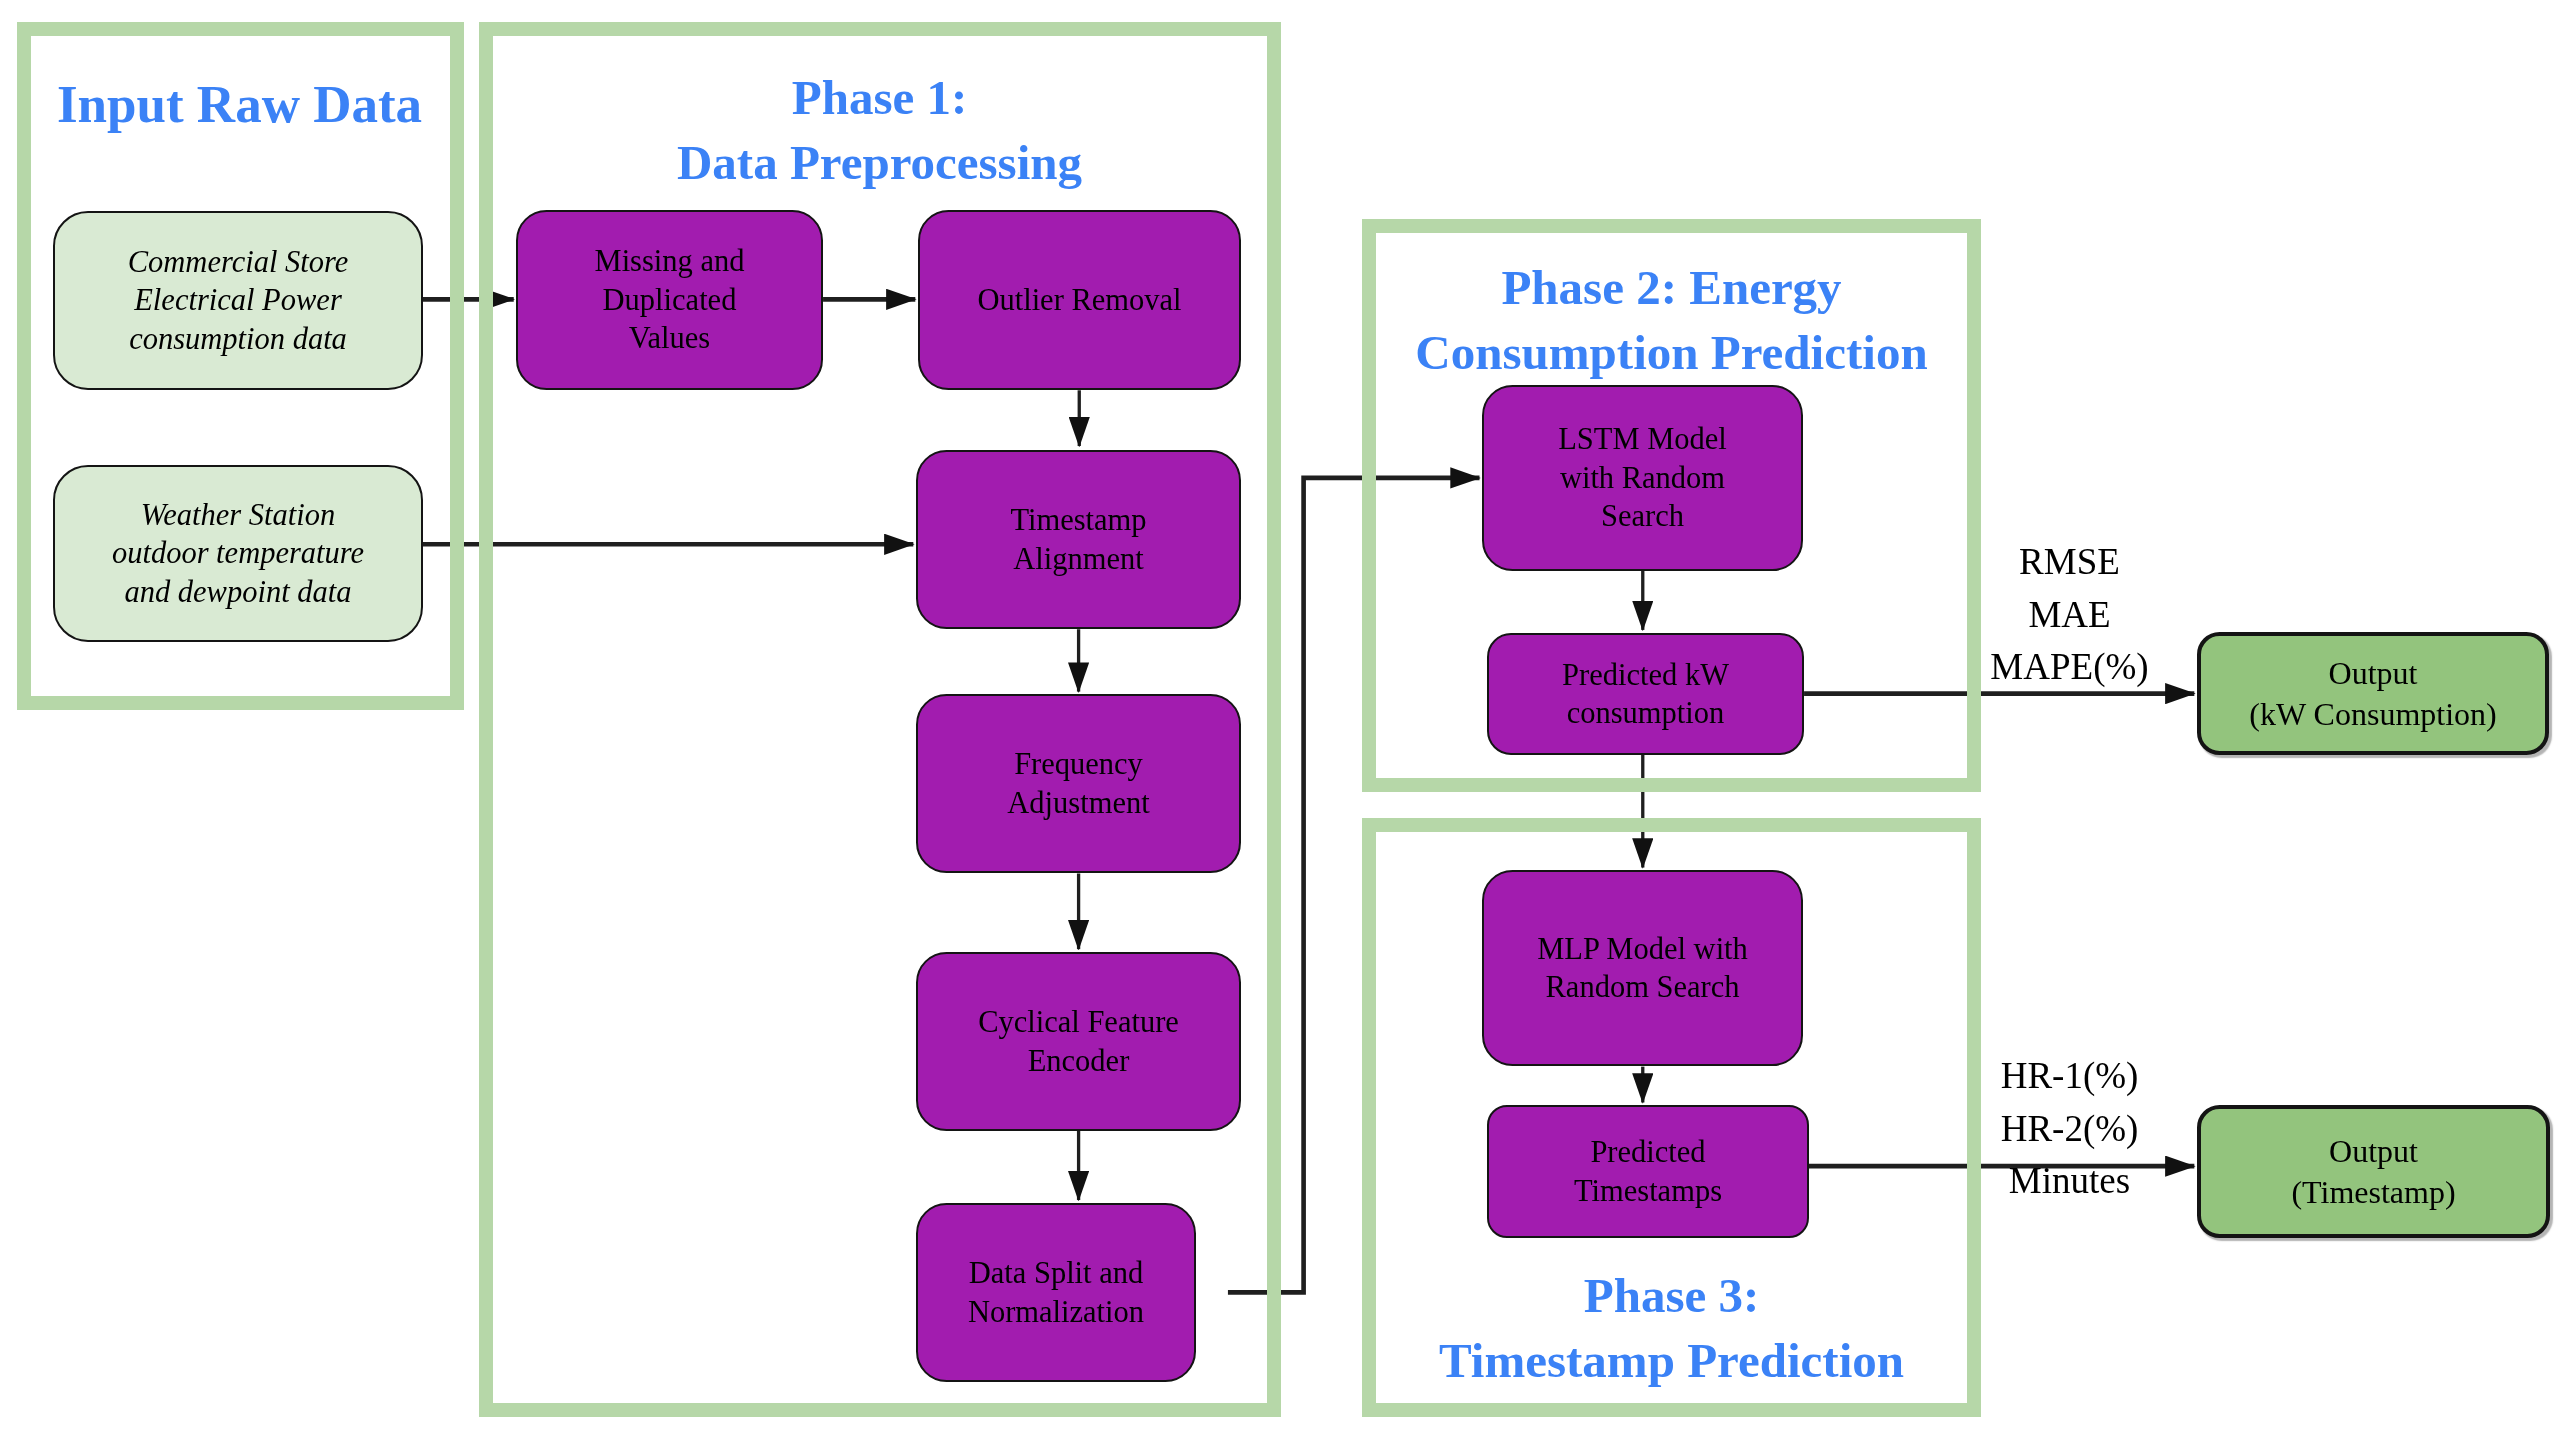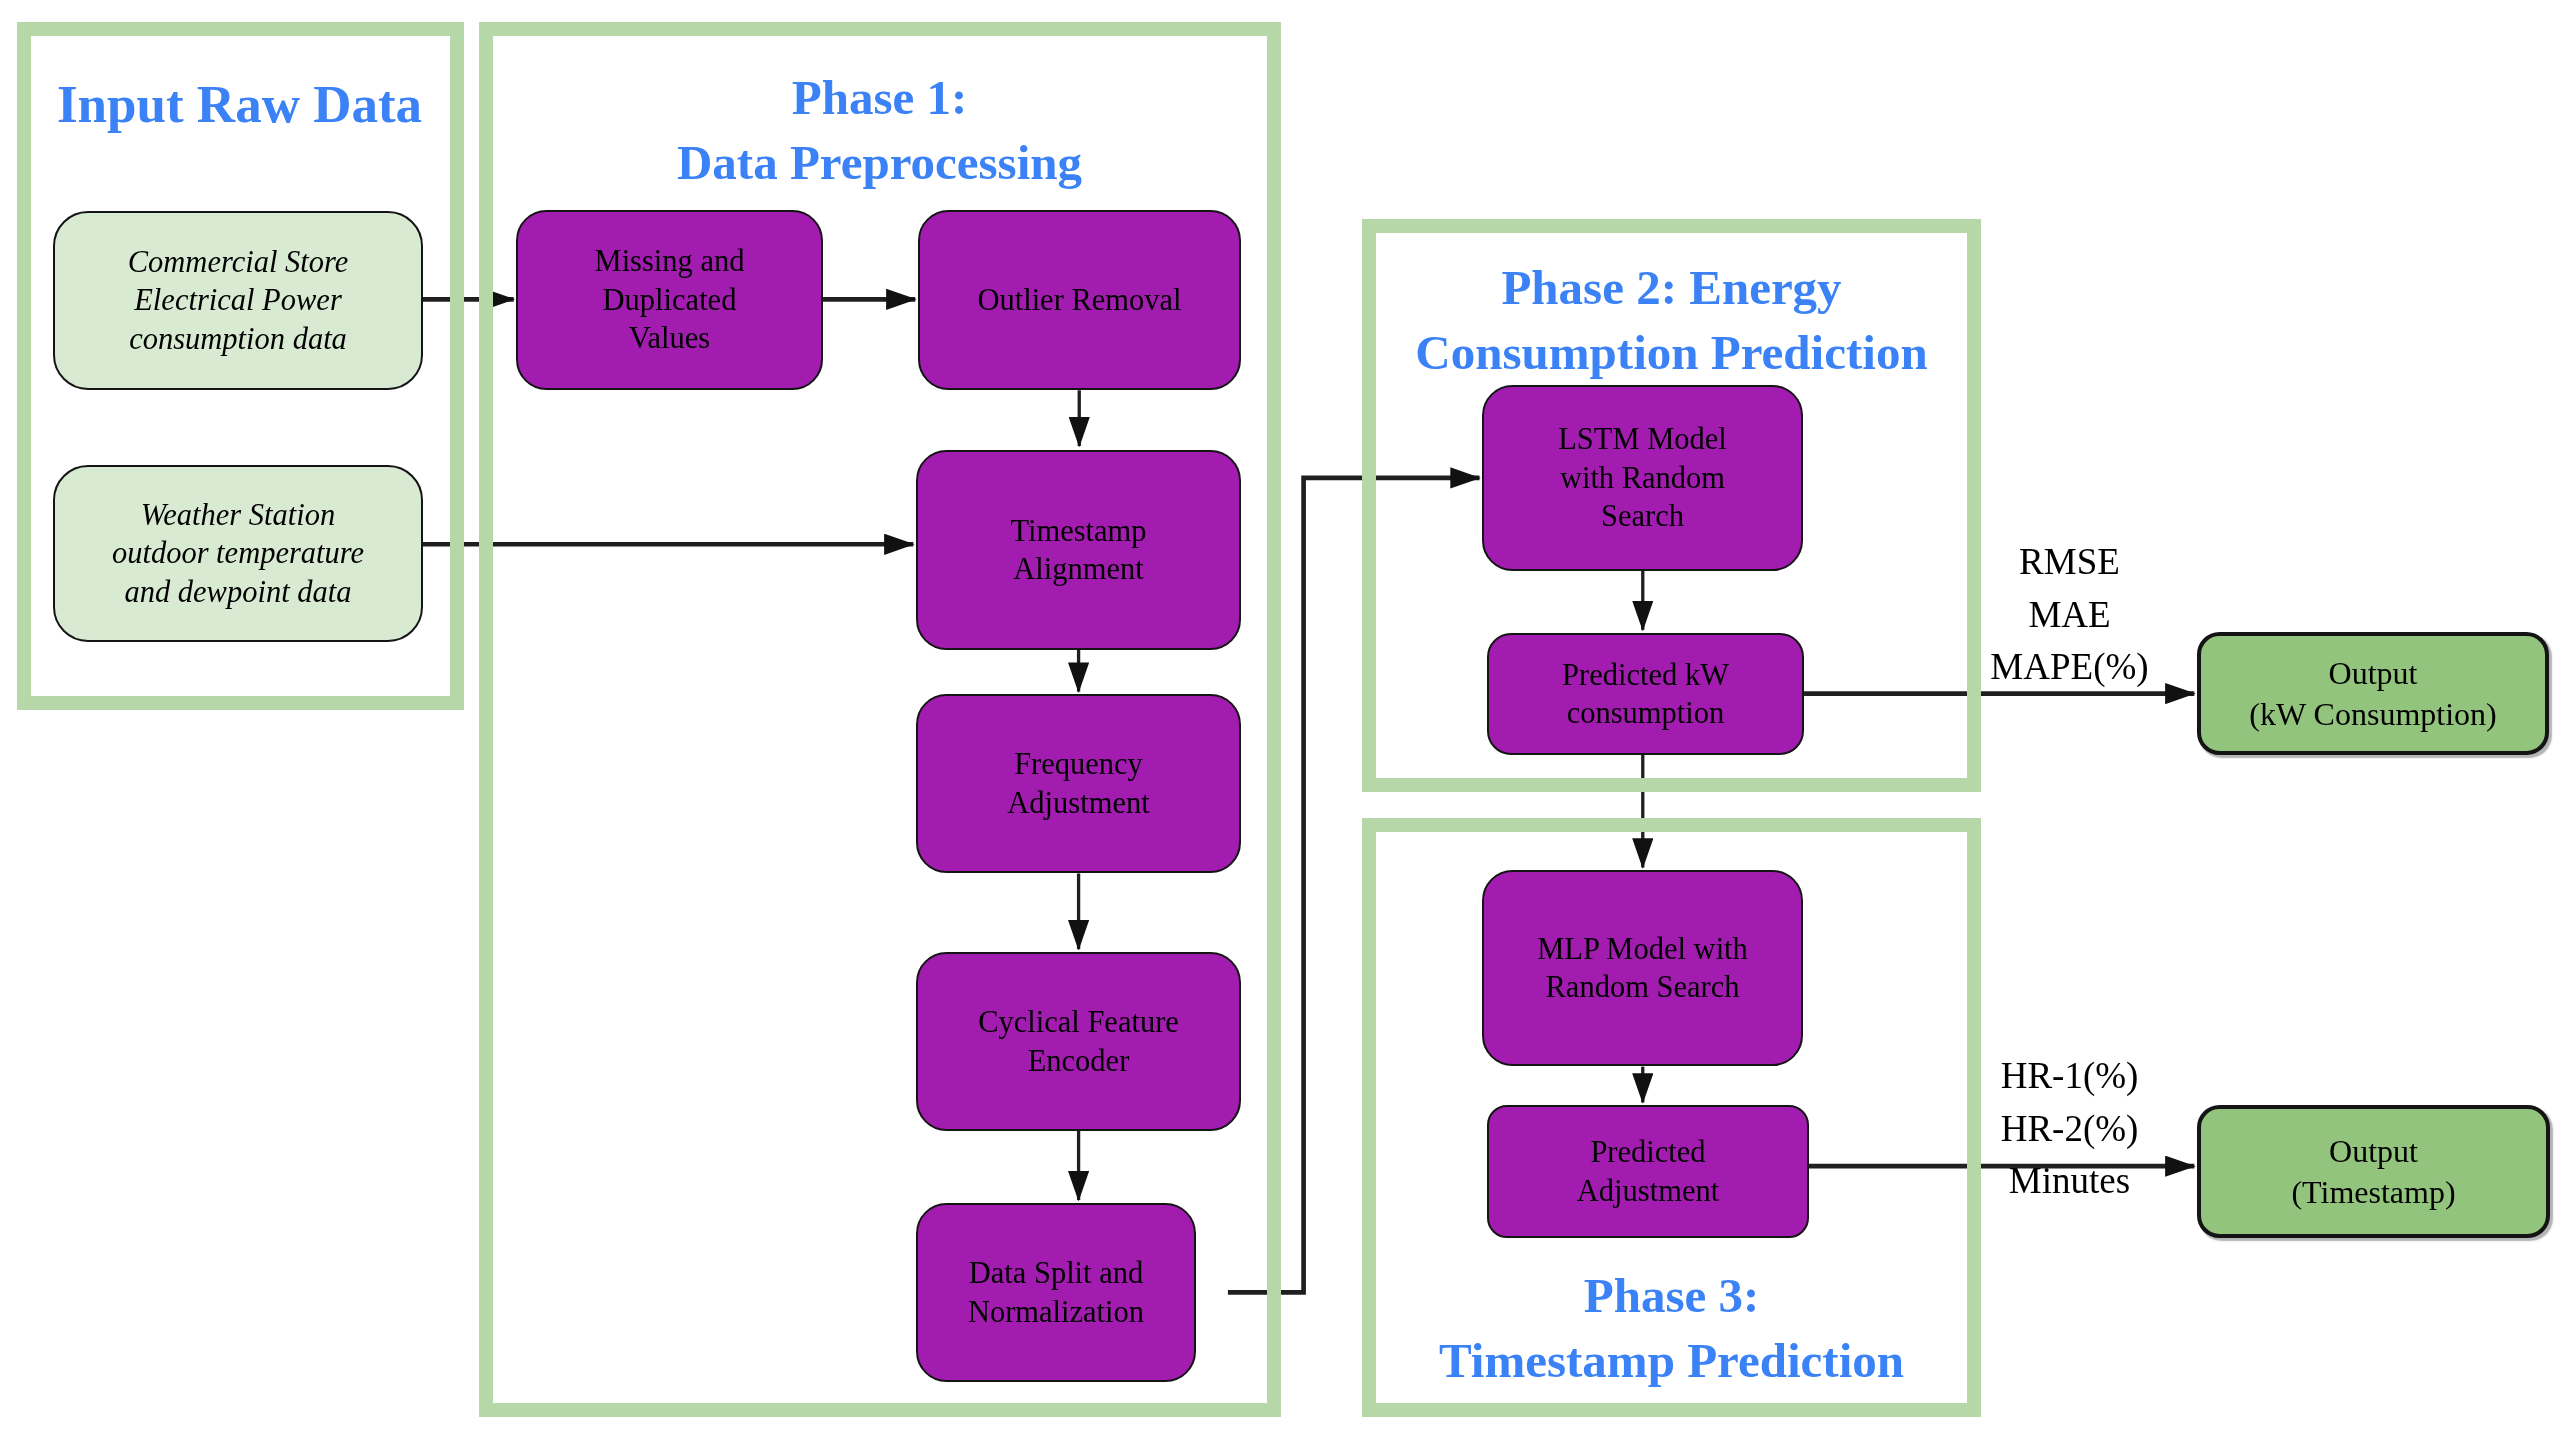--- a/index.html
+++ b/index.html
@@ -28,21 +28,21 @@
   
   #panel-input  { left:16.6px;   top:22px;   width:447px;  height:688px; }
   #title-input  { left:31px;   top:74px;  width:417px;  font-size:53px; }
   #box-commercial { left:53px; top:211px;  width:370px;  height:179px; }
   #box-weather    { left:53px; top:465px;  width:370px;  height:177px; }
 
   #panel-phase1 { left:479px;  top:22px;   width:802px; height:1395px; }
   #title-phase1 { left:504px;  top:66px;  width:751px; font-size:49px; line-height:1.32; }
   #box-missing   { left:516px;  top:210px;  width:307px; height:180px; }
   #box-outlier   { left:918px; top:210px;  width:323px; height:180px; }
-  #box-timestamp { left:916px; top:450px;  width:325px; height:200px; }
+  #box-timestamp { left:916px; top:450px;  width:325px; height:179px; }
   #box-frequency { left:916px; top:694px; width:325px; height:179px; }
   #box-cyclical  { left:916px; top:952px; width:325px; height:179px; }
   #box-datasplit { left:916px; top:1203px; width:280px; height:179px; }
 
   #panel-phase2 { left:1362px; top:219px;  width:619px;  height:573px; }
   #title-phase2 { left:1378px; top:256px;  width:587px;  font-size:49px; line-height:1.32; }
   #box-lstm     { left:1482px; top:385px;  width:321px;  height:186px; }
   #box-predkw   { left:1487px; top:633px;  width:317px;  height:122px; border-radius:24px; }
 
   #panel-phase3 { left:1362px; top:818px; width:619px;  height:599px; }
@@ -112,21 +112,21 @@
   <div class="box" id="box-lstm">LSTM Model
 with Random
 Search</div>
   <div class="box" id="box-predkw">Predicted kW
 consumption</div>
 
   <div class="panel" id="panel-phase3"></div>
   <div class="box" id="box-mlp">MLP Model with
 Random Search</div>
   <div class="box" id="box-predts">Predicted
-Adjustment</div>
+Timestamps</div>
   <div class="panel-title" id="title-phase3">Phase 3:
 Timestamp Prediction</div>
 
   <div class="metrics" id="metrics-kw">RMSE
 MAE
 MAPE(%)</div>
   <div class="box fill-output" id="output-kw">Output
 (kW Consumption)</div>
   <div class="metrics" id="metrics-ts">HR-1(%)
 HR-2(%)

